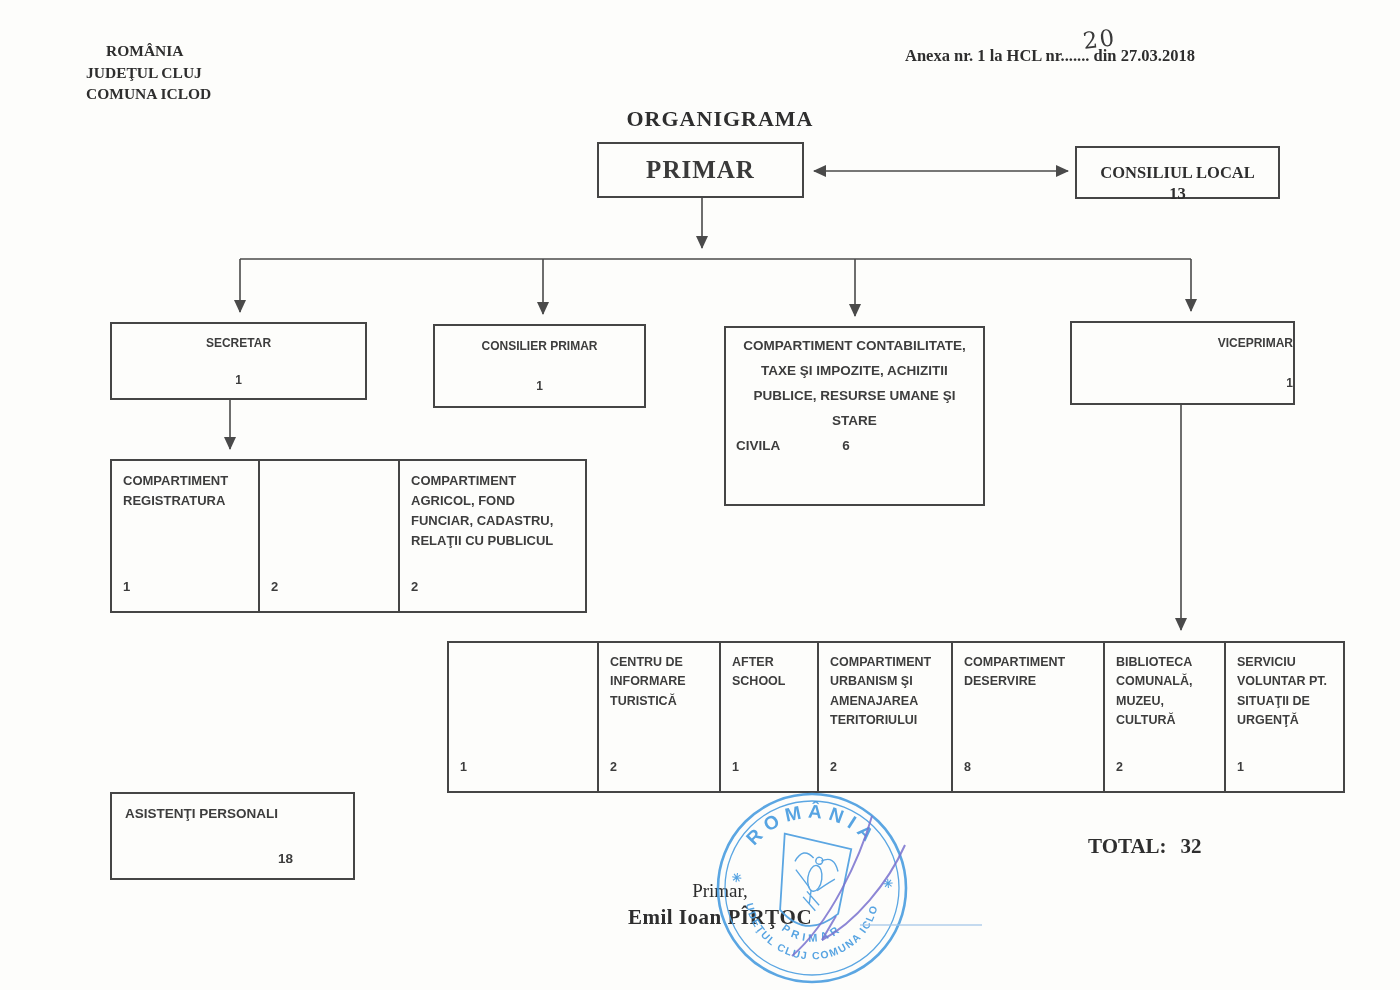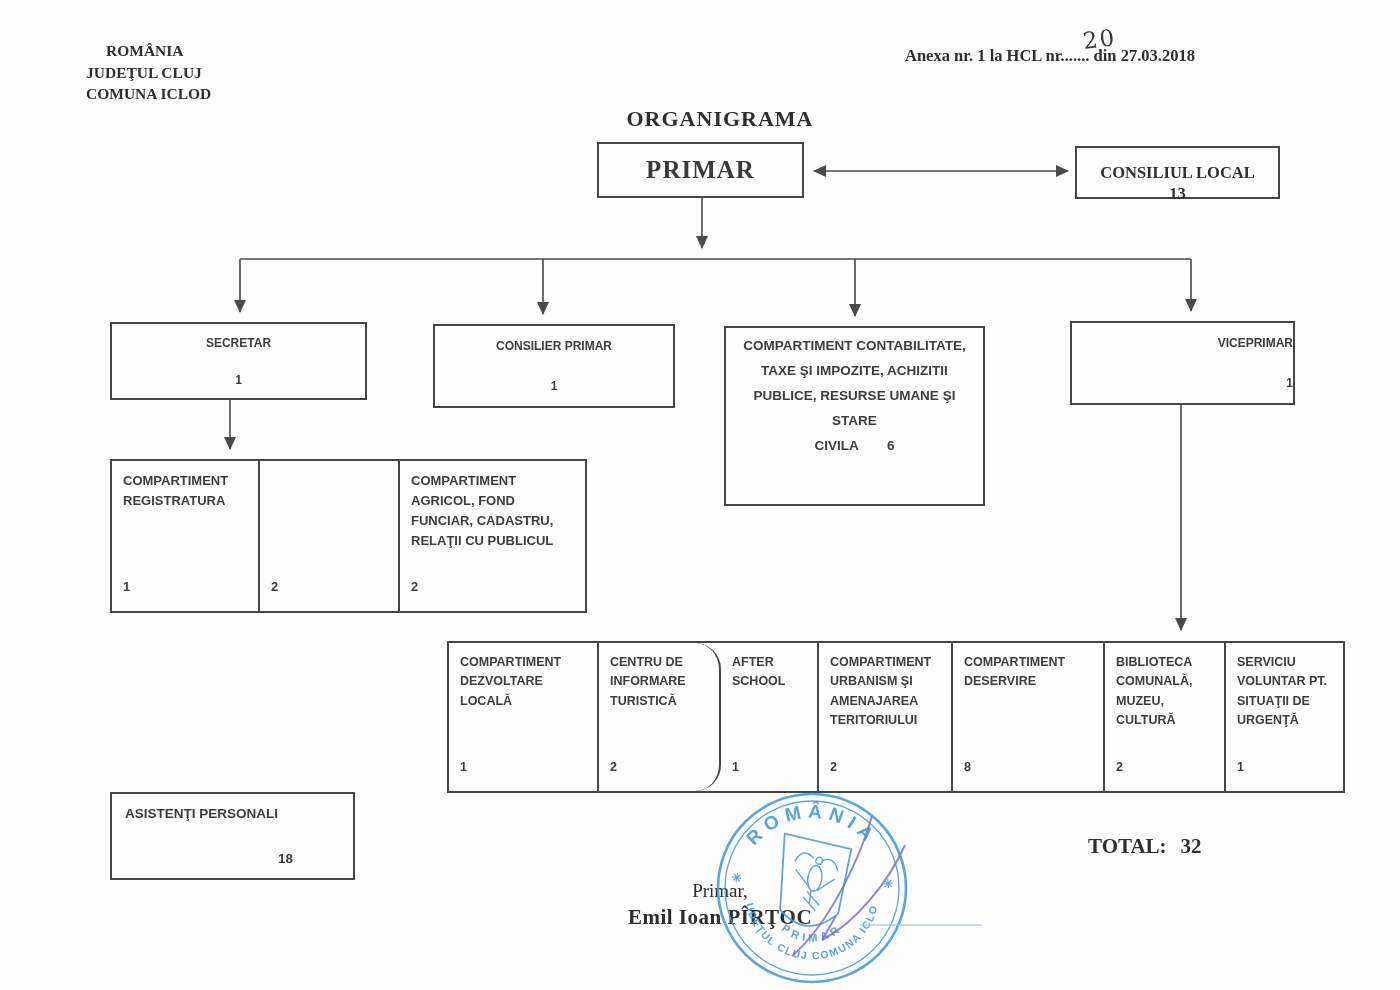--- a/index.html
+++ b/index.html
@@ -21,26 +21,26 @@
   .sig-name{left:600px;top:905px;width:240px;text-align:center;font-weight:bold;font-size:21px;letter-spacing:.5px;}
   
   .box{position:absolute;border:2px solid #454545;box-sizing:border-box;background:transparent;}
   .center-box{display:flex;flex-direction:column;align-items:center;justify-content:space-around;
               text-align:center;font-weight:bold;}
   .primar-box{left:597px;top:142px;width:207px;height:56px;}
   .primar-box .t{font-family:"Liberation Serif",serif;font-size:25px;color:#3a3a3a;letter-spacing:1px;}
   .consiliu-box{left:1075px;top:146px;width:205px;height:53px;padding-top:14px;}
   .consiliu-box .t{font-family:"Liberation Serif",serif;font-size:16.5px;color:#2e2e2e;line-height:1.3;}
   .secretar-box{left:110px;top:322px;width:257px;height:78px;}
-  .consilier-box{left:433px;top:324px;width:242px;height:84px;}
+  .consilier-box{left:433px;top:324px;width:213px;height:84px;}
   .viceprimar-box{left:1070px;top:321px;width:225px;height:84px;align-items:flex-end;}
   .lbl14{font-size:12px;font-weight:bold;color:#3d3d3d;}
   .contab-box{left:724px;top:326px;width:261px;height:180px;text-align:center;
               font-weight:bold;font-size:13.5px;line-height:1.85;padding:6px 10px;}
-  .contab-last{display:flex;justify-content:center;gap:28px;}
+  .contab-last{display:flex;gap:62px;}
   
   .otable{position:absolute;display:flex;border:2px solid #454545;box-sizing:border-box;}
   .otable .cell{box-sizing:border-box;border-right:2px solid #454545;display:flex;flex-direction:column;
                 padding:10px 9px 14px 11px;font-weight:bold;line-height:1.55;}
   .otable .cell:last-child{border-right:none;justify-content:flex-end;}
   .cell .num{margin-top:auto;}
   .sec-table{left:110px;top:459px;width:477px;height:154px;font-size:13px;}
   .bot-table{left:447px;top:641px;width:898px;height:152px;font-size:12.5px;}
   .asistenti-box{left:110px;top:792px;width:245px;height:88px;display:flex;flex-direction:row;
                  padding:12px 10px 12px 13px;font-weight:bold;font-size:13.5px;box-sizing:border-box;}
@@ -127,24 +127,23 @@
     <span class="num">2</span>
   </div>
   <div class="cell" style="width:185px;">
     <span>COMPARTIMENT AGRICOL, FOND FUNCIAR, CADASTRU, RELAŢII CU PUBLICUL</span>
     <span class="num">2</span>
   </div>
 </div>
 
 <div class="otable bot-table">
   <div class="cell" style="width:150px;">
-    <span>COMPARTIMENT DEZVOLTARE LOCALĂ</span>
-    <span class="num">1</span>
-  </div>
-  <div class="cell" style="width:122px;border-radius:26px;">
+    <span class="num">1</span>
+  </div>
+  <div class="cell" style="width:122px;">
     <span>CENTRU DE INFORMARE TURISTICĂ</span>
     <span class="num">2</span>
   </div>
   <div class="cell" style="width:98px;">
     <span>AFTER SCHOOL</span>
     <span class="num">1</span>
   </div>
   <div class="cell" style="width:134px;">
     <span>COMPARTIMENT URBANISM ŞI AMENAJAREA TERITORIULUI</span>
     <span class="num">2</span>

